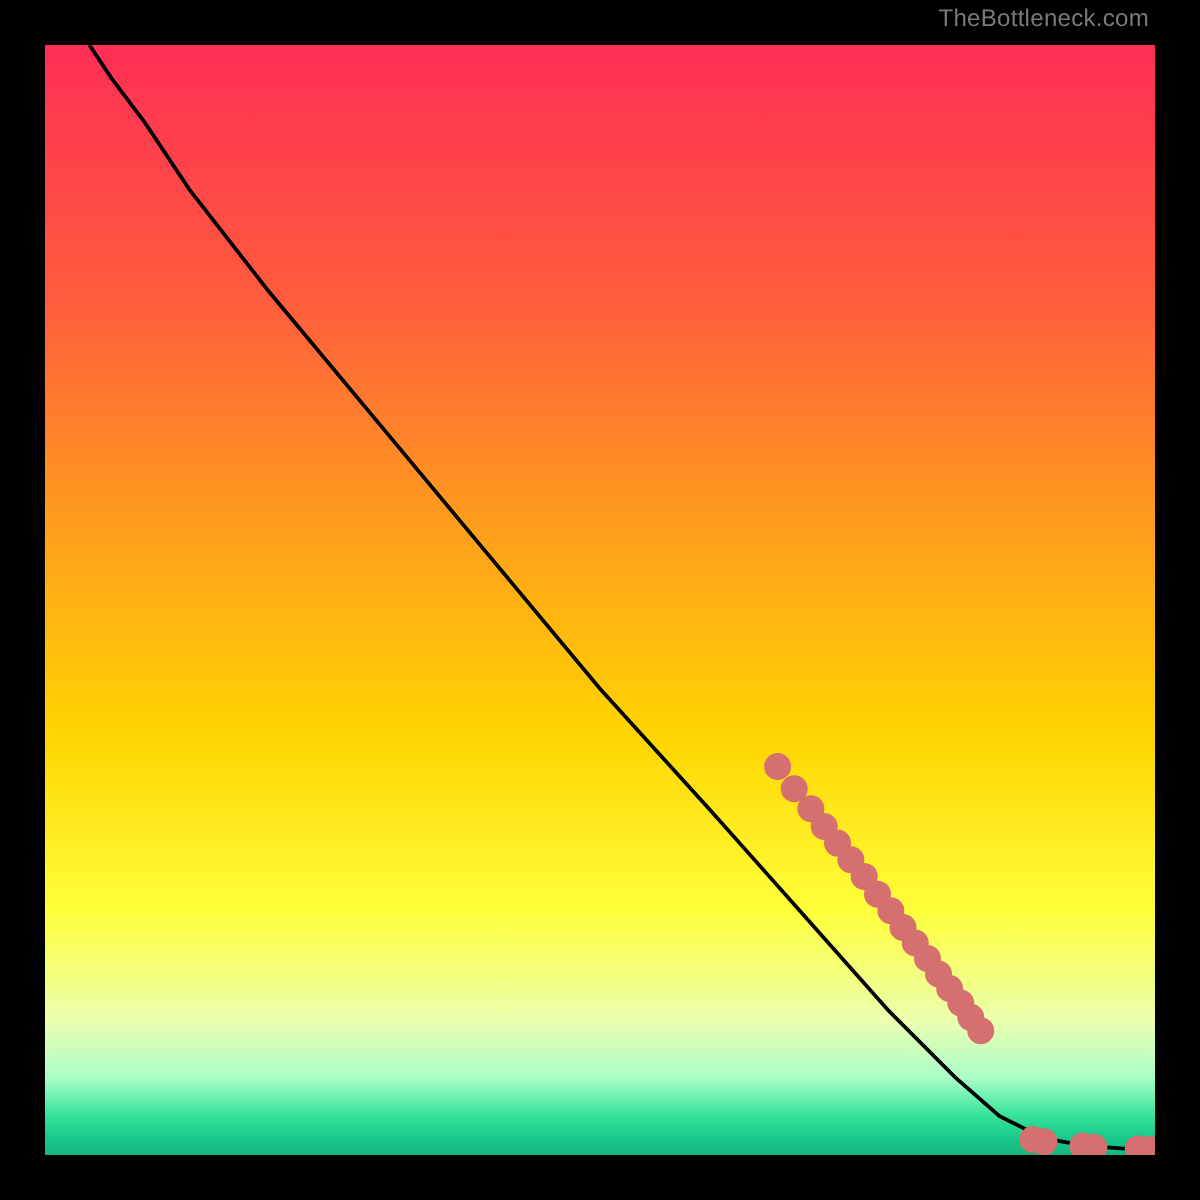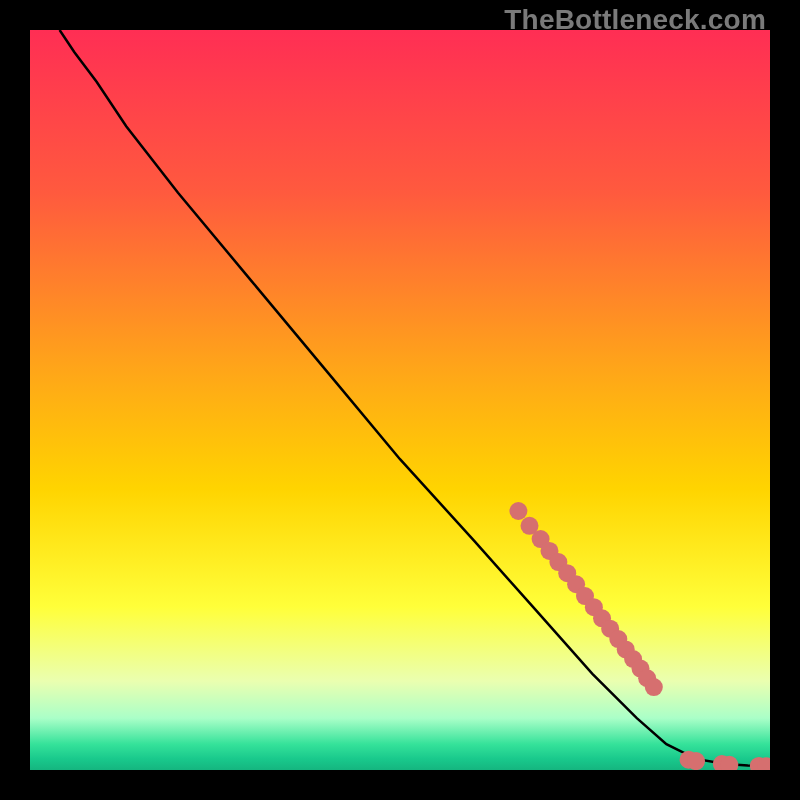--- a/index.html
+++ b/index.html
@@ -24,22 +24,22 @@
     left: 30px;
     top: 30px;
     width: 740px;
     height: 740px;
   }
   .watermark {
     position: absolute;
     top: 4px;
     right: 34px;
     color: #7a7a7a;
-    font-size: 28px;
-    font-weight: 700;
+    font-size: 16px;
+    font-weight: 400;
     font-family: Arial, Helvetica, sans-serif;
     letter-spacing: 0.2px;
     margin-left: 43px;
   }
   svg {
     display: block;
   }
 </style>
 </head>
 <body>

